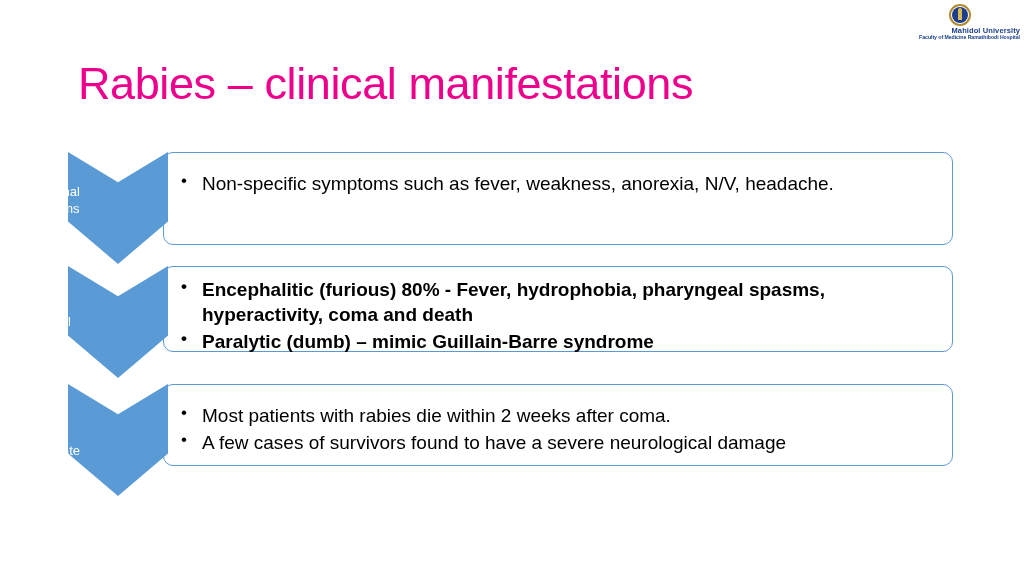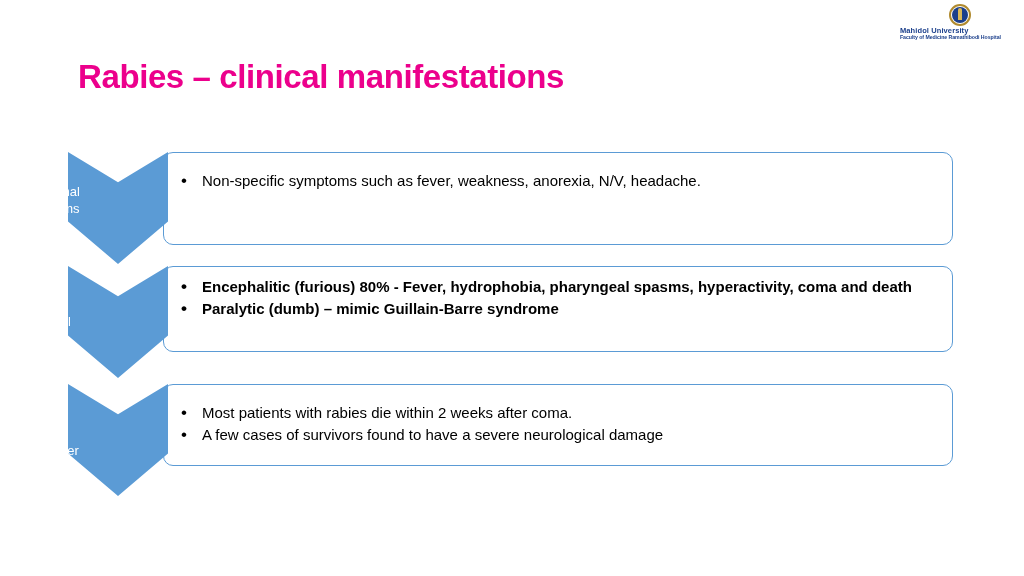--- a/index.html
+++ b/index.html
@@ -14,21 +14,21 @@
     overflow: hidden;
     position: relative;
   }
 
   
   .logo-block {
     position: absolute;
     top: 4px;
     left: 900px;
     width: 120px;
-    text-align: left;
+    text-align: right;
     line-height: 1.05;
   }
   .logo-emblem {
     width: 22px;
     height: 22px;
     margin: 0 auto 1px auto;
     position: relative;
   }
   .logo-emblem .ring {
     position: absolute;
@@ -64,22 +64,22 @@
     font-weight: bold;
     color: #1b3f8b;
     letter-spacing: -0.05px;
   }
 
   
   .slide-title {
     position: absolute;
     left: 78px;
     top: 58px;
-    font-size: 33px;
-    font-weight: bold;
+    font-size: 45px;
+    font-weight: normal;
     color: #ec008c;
     letter-spacing: -0.4px;
     white-space: nowrap;
   }
   .chevron {
     position: absolute;
     left: 68px;
     width: 100px;
     background: #5b9bd5;
     -webkit-clip-path: polygon(0 0, 50% 27%, 100% 0, 100% 62%, 50% 100%, 0 62%);
@@ -109,21 +109,21 @@
   }
   .bullets {
     position: absolute;
     left: 176px;
     width: 770px;
     z-index: 4;
   }
   .bullet {
     position: relative;
     padding-left: 26px;
-    font-size: 15px;
+    font-size: 19px;
     color: #000000;
     line-height: 1.32;
     margin-bottom: 2px;
   }
   .bullet::before {
     content: "\2022";
     position: absolute;
     left: 5px;
     top: -1px;
     font-size: 17px;
@@ -161,20 +161,20 @@
   <div>rabies</div>
 </div>
 <div class="content-box" style="top:266px; height:86px;"></div>
 <div class="bullets" style="top:277px;font-weight:bold;">
   <div class="bullet">Encephalitic (furious) 80% - Fever, hydrophobia, pharyngeal spasms, hyperactivity, coma and death</div>
   <div class="bullet">Paralytic (dumb) – mimic Guillain-Barre syndrome</div>
 </div>
 
 <div class="chevron" style="top:384px; height:112px;"></div>
 <div class="chevron-label" style="top:443px;">
-  <div>Final after</div>
+  <div>Final state</div>
   <div></div>
 </div>
 <div class="content-box" style="top:384px; height:82px;"></div>
 <div class="bullets" style="top:403px;">
   <div class="bullet">Most patients with rabies die within 2 weeks after coma.</div>
   <div class="bullet">A few cases of survivors found to have a severe neurological damage</div>
 </div>
 
 </body></html>

